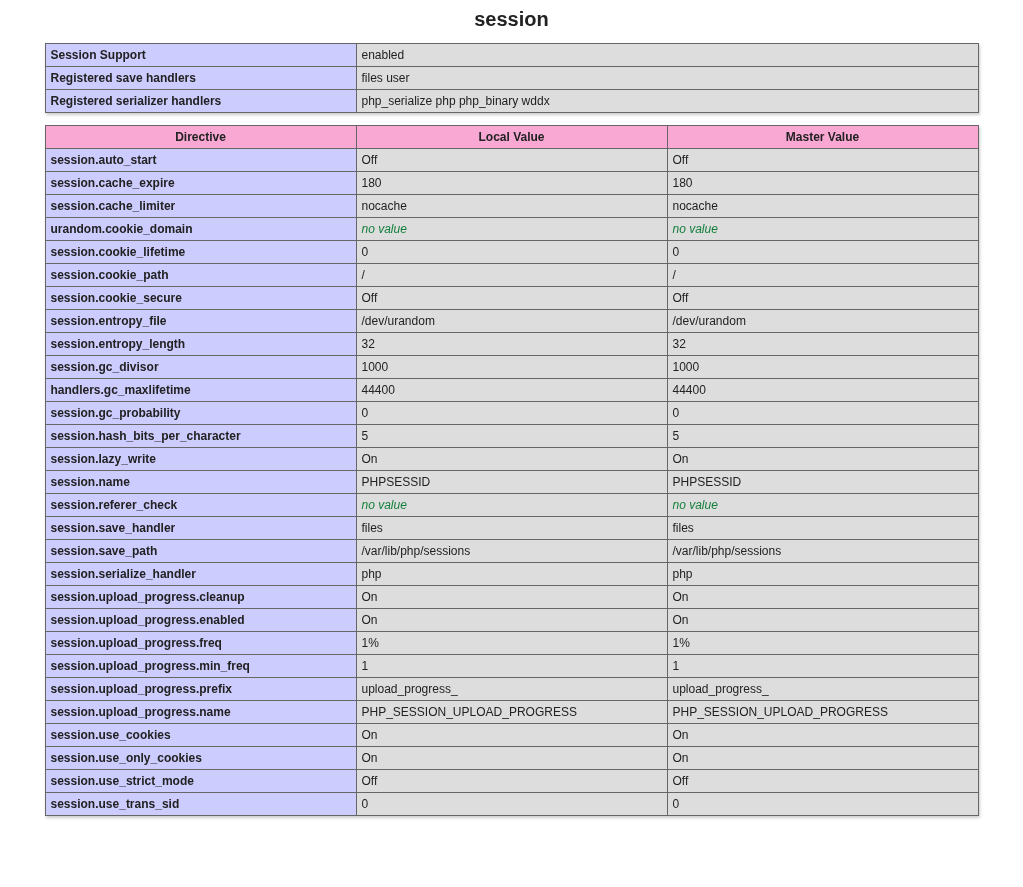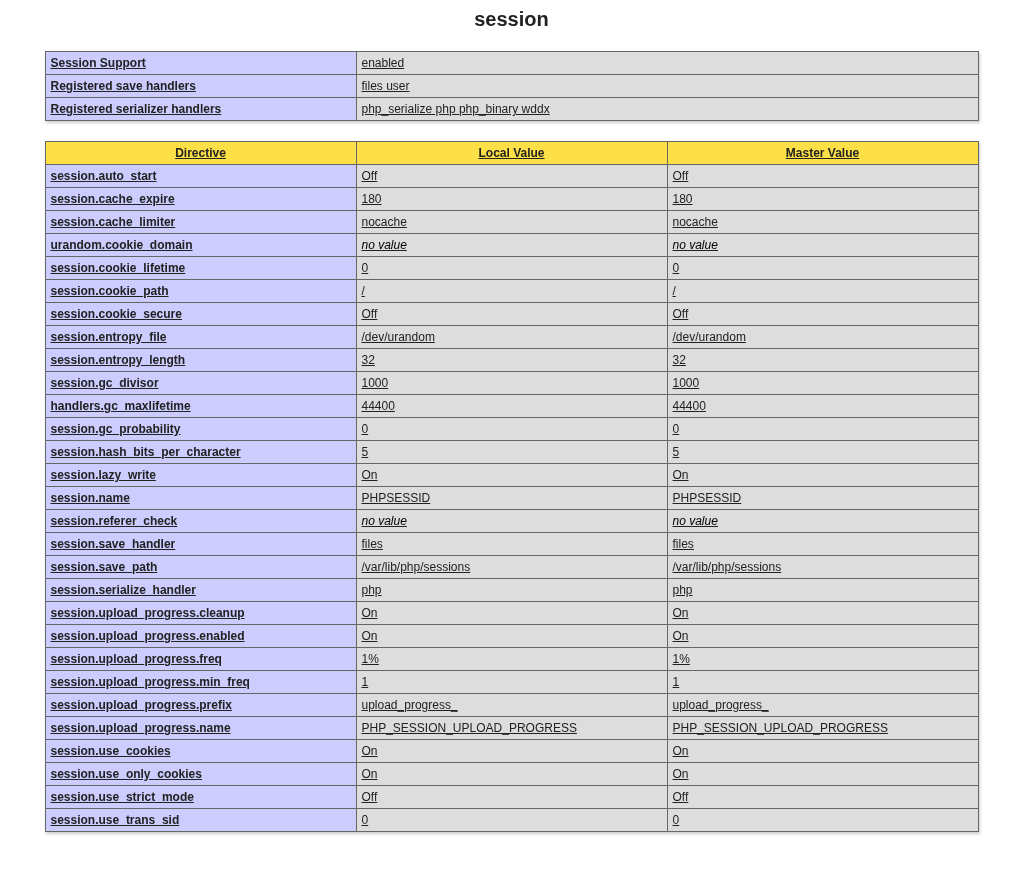--- a/index.html
+++ b/index.html
@@ -11,51 +11,50 @@
   }
   body { margin: 8px; }
   .center { text-align: center; }
   .center h2 {
     font-size: 20px;
     font-weight: bold;
     margin: 0 0 0 0;
     line-height: 23px;
   }
   .center table {
-    margin: 20px auto;
+    margin: 12px auto;
     text-align: left;
     border-collapse: collapse;
     border: 0;
     width: 934px;
     box-shadow: 1px 2px 3px #cccccc;
-    text-decoration: underline;
   }
   td, th {
     border: 1px solid #666666;
     font-size: 12px;
     line-height: 14px;
     vertical-align: baseline;
     padding: 4px 5px;
   }
   th.h {
     text-align: center;
-    background-color: #fde047;
+    background-color: #f9a8d4;
     font-weight: bold;
     color: #222222;
   }
   td.e {
     background-color: #ccccff;
     width: 300px;
     font-weight: bold;
   }
   td.v {
     background-color: #dddddd;
   }
   td.v i {
-    color: #000000;
+    color: #15803d;
     font-style: italic;
   }
 </style>
 </head>
 <body>
 
 <div class="center">
   <h2>session</h2>
 
   <table>

